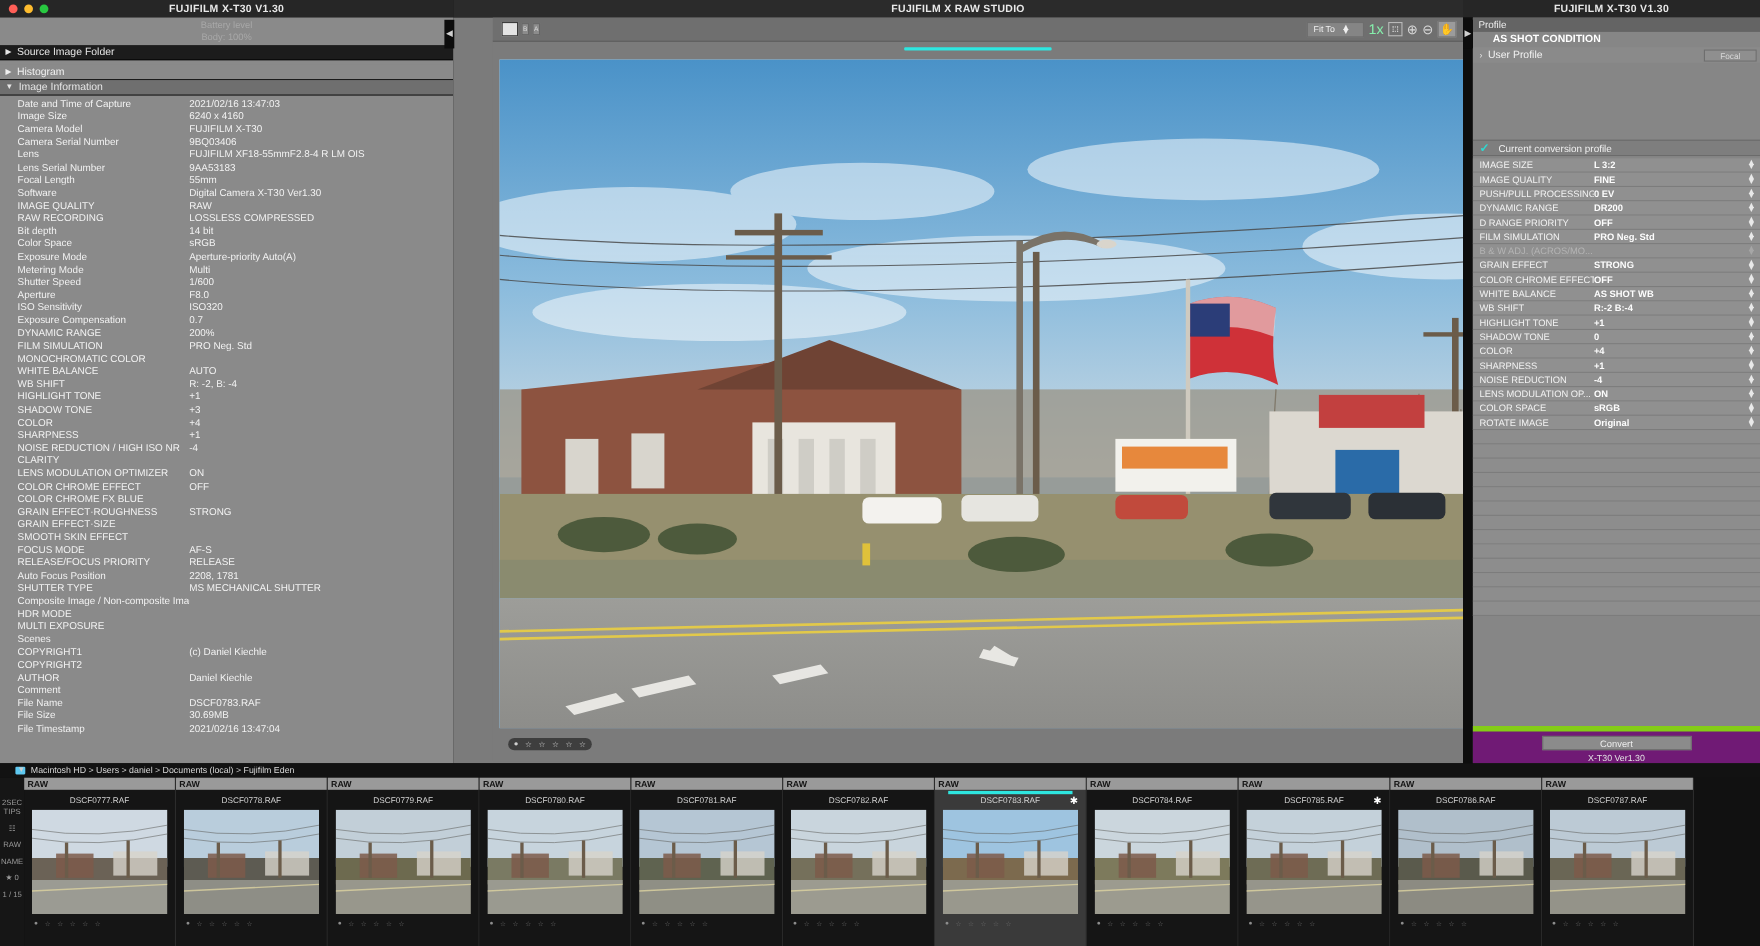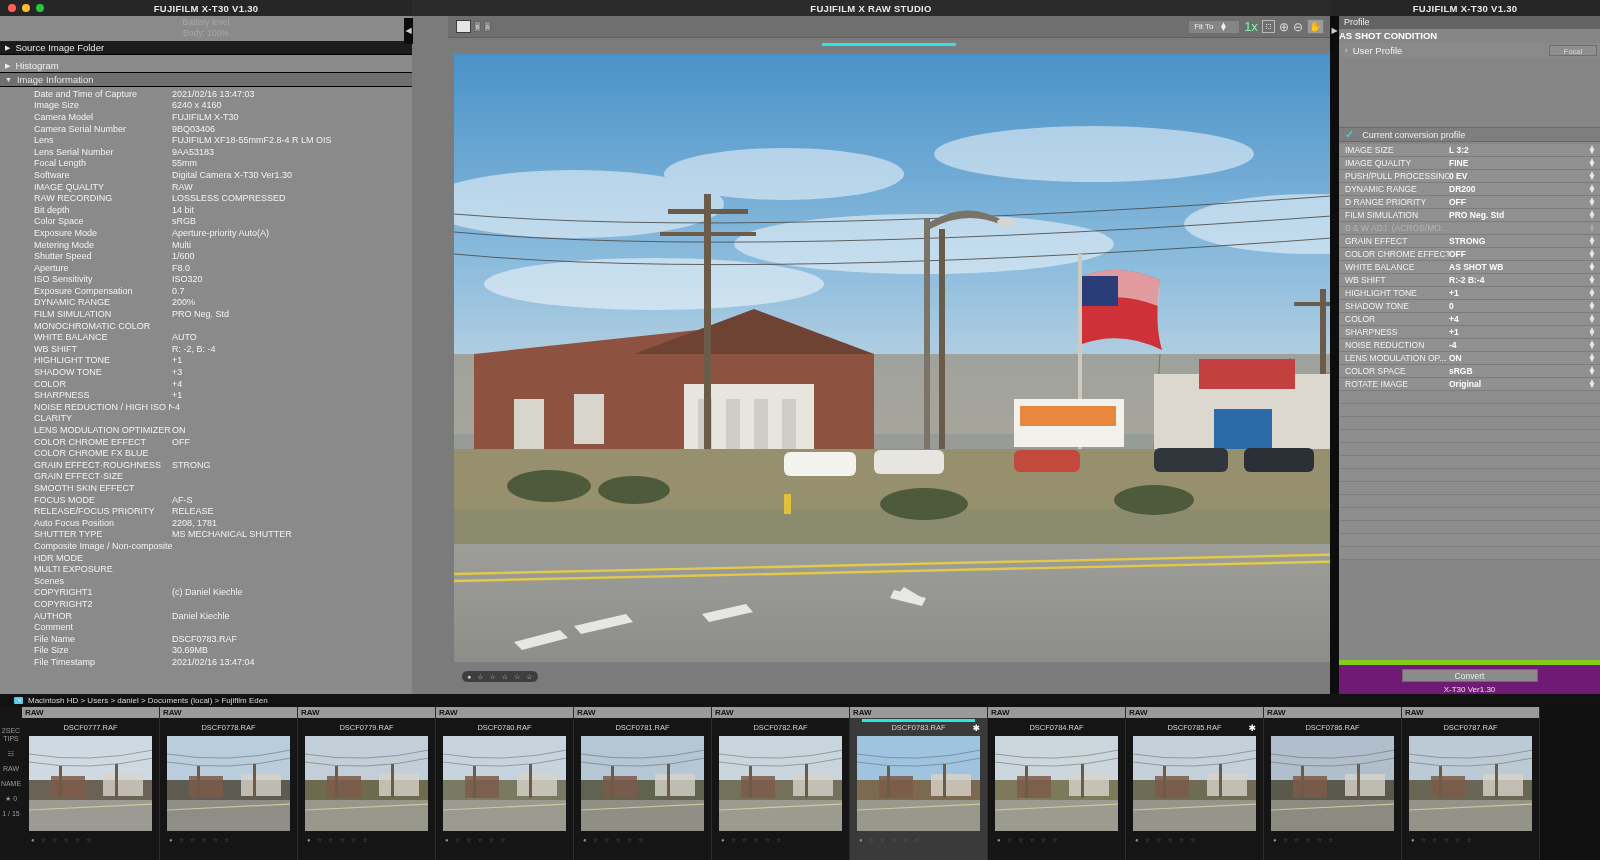--- a/index.html
+++ b/index.html
@@ -40,21 +40,21 @@
   .accordion-hdr {
     height: 14px; background: #1c1c1c; color: #e6e6e6;
     font-size: 9.5px; line-height: 14px; padding-left: 5px;
     border-bottom: 1px solid #000;
   }
   .accordion-hdr.grey { background: #8a8a8a; color: #f0f0f0; }
   .tri { display:inline-block; font-size: 7px; margin-right: 5px; vertical-align: 1px; }
 
   .infotable { padding: 1px 0 0 0; background: #8a8a8a; }
   .inforow { display: flex; height: 11.6px; align-items: center; font-size: 9px; color: #f2f2f2; }
-  .inforow .k { width: 172px; padding-left: 34px; white-space: nowrap; overflow: hidden; }
+  .inforow .k { width: 172px; padding-left: 16px; white-space: nowrap; overflow: hidden; }
   .inforow .v { white-space: nowrap; overflow: hidden; color: #f2f2f2; }
 
   
   .collapse-arrow {
     position: absolute; width: 9px; height: 26px; background: #0c0c0c;
     color: #cfcfcf; font-size: 8px; line-height: 26px; text-align: center; z-index: 22;
   }
 
   
   .center {
@@ -97,21 +97,21 @@
   .stars-overlay i { color: #d6d6d6; font-size: 7px; font-style: normal; }
   .stars-overlay i.filled { color: #cfcfcf; }
 
   
   .rightpanel {
     position: absolute; left: 1330px; top: 16px; width: 270px; height: 678px;
     background: #0d0d0d;
   }
   .rp-inner { position: absolute; left: 9px; top: 0; width: 261px; height: 678px; background: #868686; }
   .rp-hdr { height: 13px; background: #646464; color: #ededed; font-size: 9px; line-height: 13px; padding-left: 5px; }
-  .asshot { height: 14px; color: #fff; font-size: 9.5px; font-weight: bold; line-height: 14px; }
+  .asshot { height: 14px; color: #fff; font-size: 9.5px; font-weight: bold; line-height: 14px; padding-left: 18px; }
   .userprofile { height: 14px; display:flex; align-items:center; background: #8a8a8a; position:relative; }
   .userprofile .chev { color:#e2e2e2; font-size: 8px; padding: 0 5px 0 6px; }
   .userprofile .lbl { color:#f3f3f3; font-size: 9.5px; }
   .savebtn {
     position:absolute; right: 3px; width: 48px; height: 11px; background: #8f8f8f;
     border: 1px solid #6e6e6e; color: #d8d8d8; font-size: 7.5px; text-align:center; line-height: 11px;
   }
   .rp-gap { height: 70px; background: #868686; }
   .ccprofile {
     height: 15px; background: #7e7e7e; border-top: 1px solid #6a6a6a; border-bottom: 1px solid #6a6a6a;

